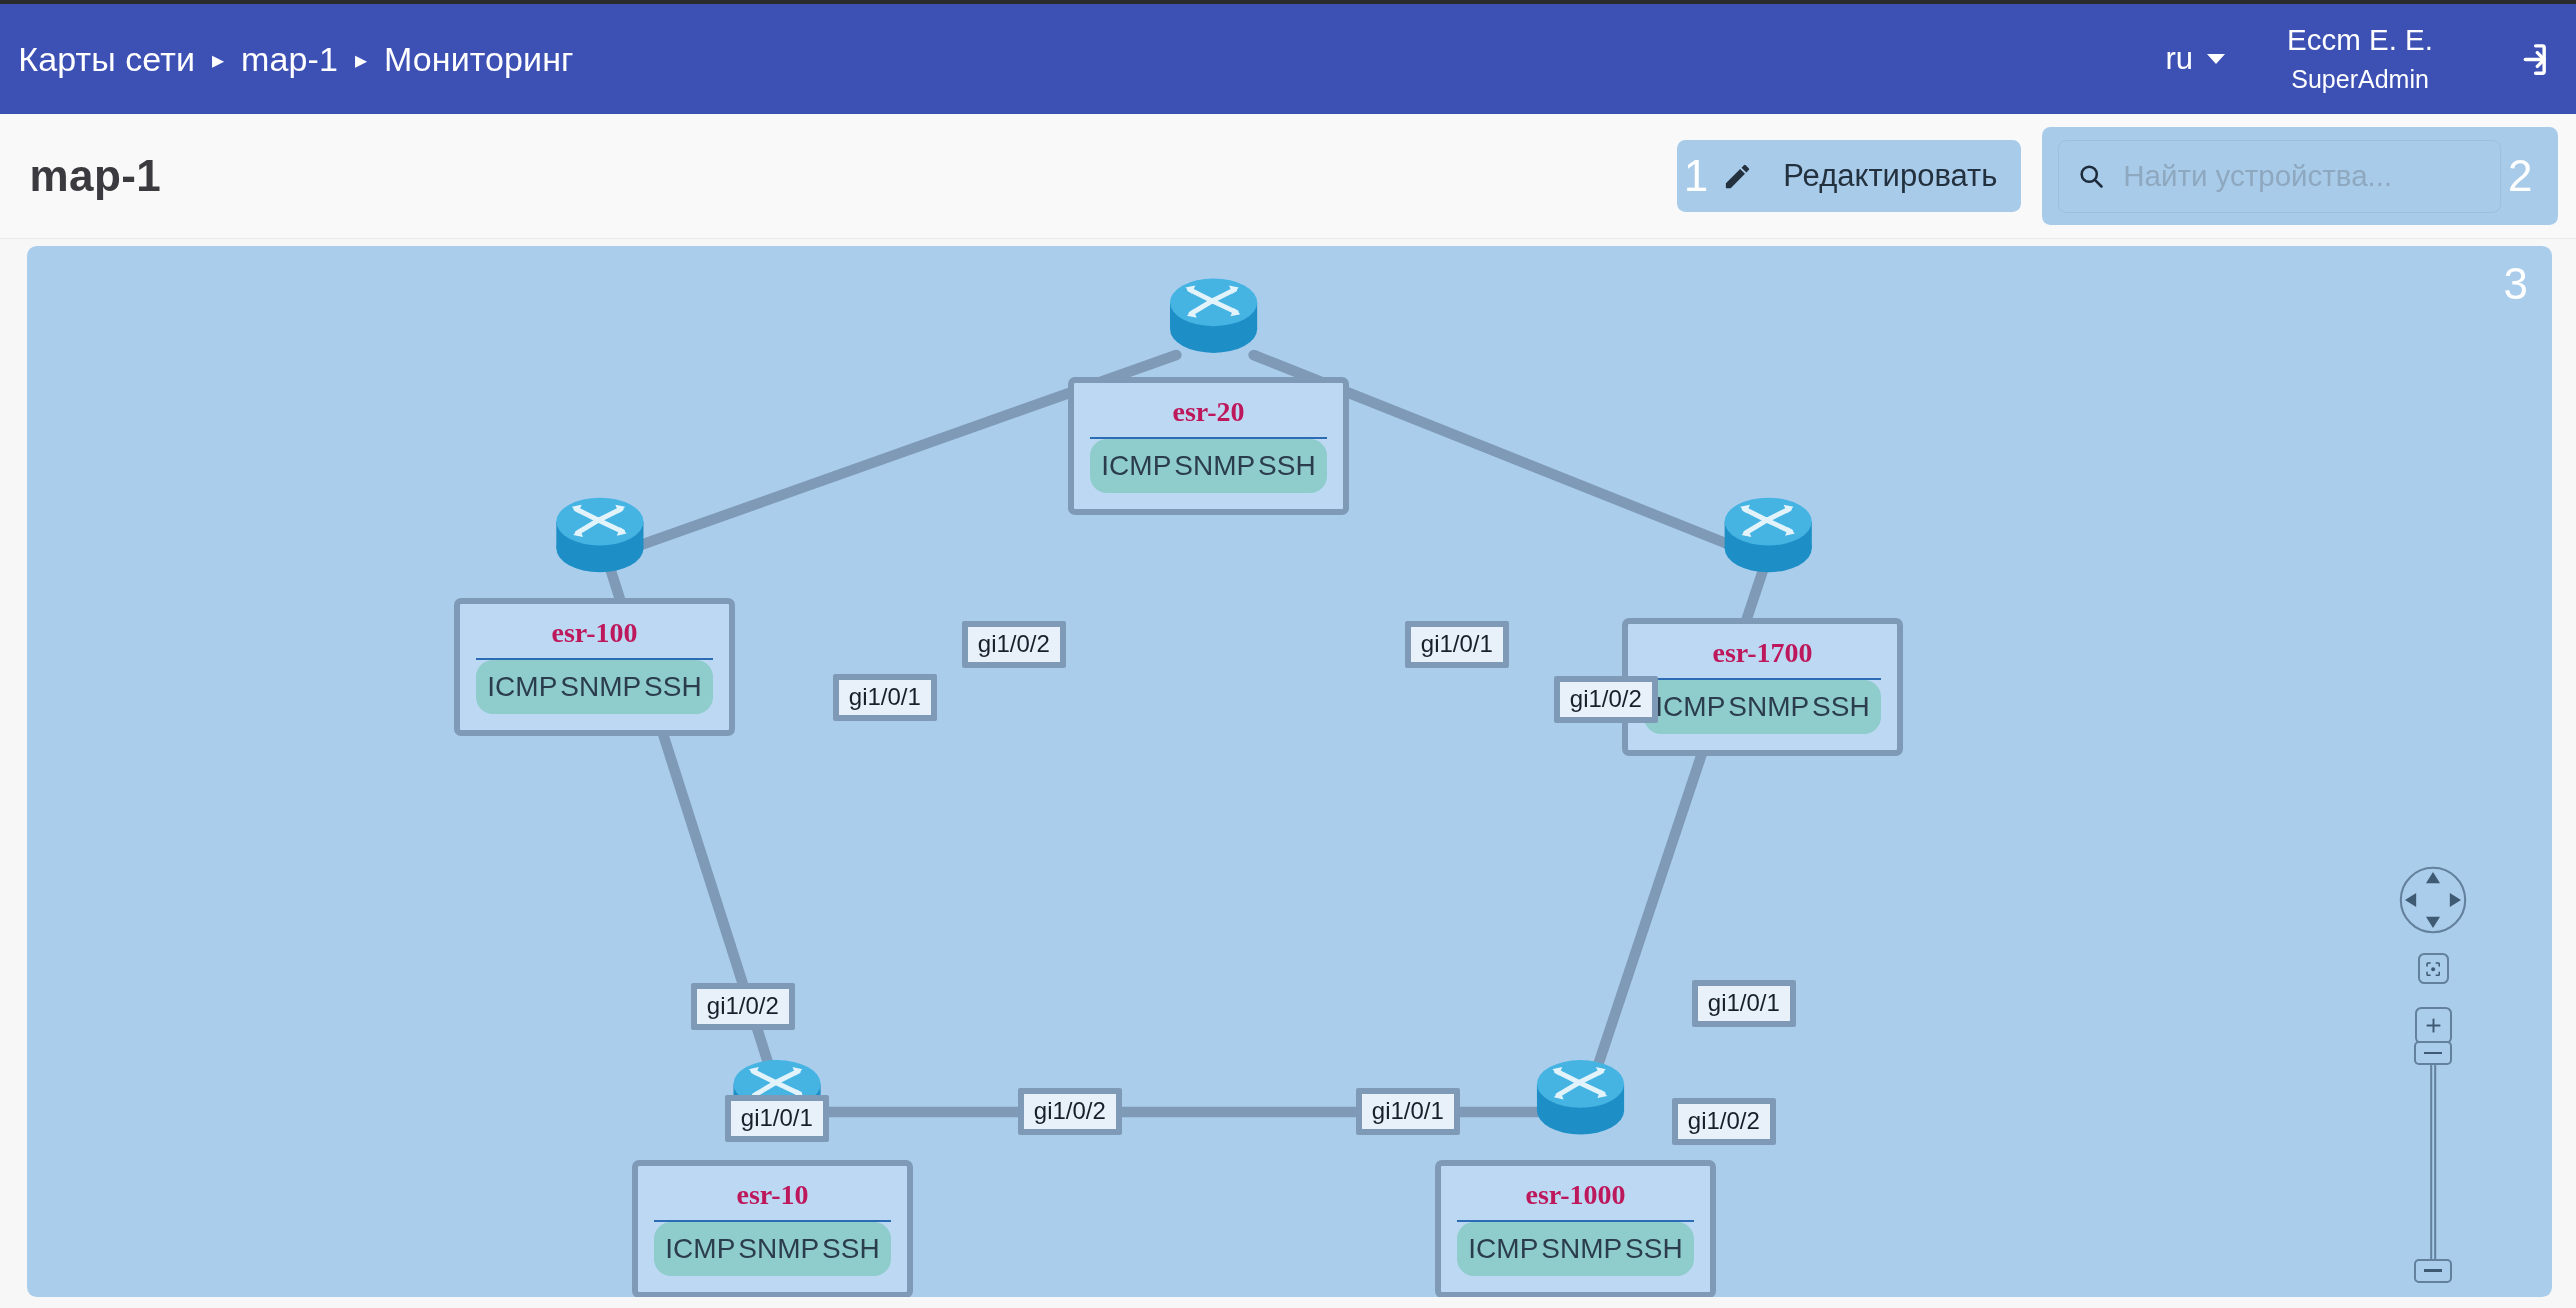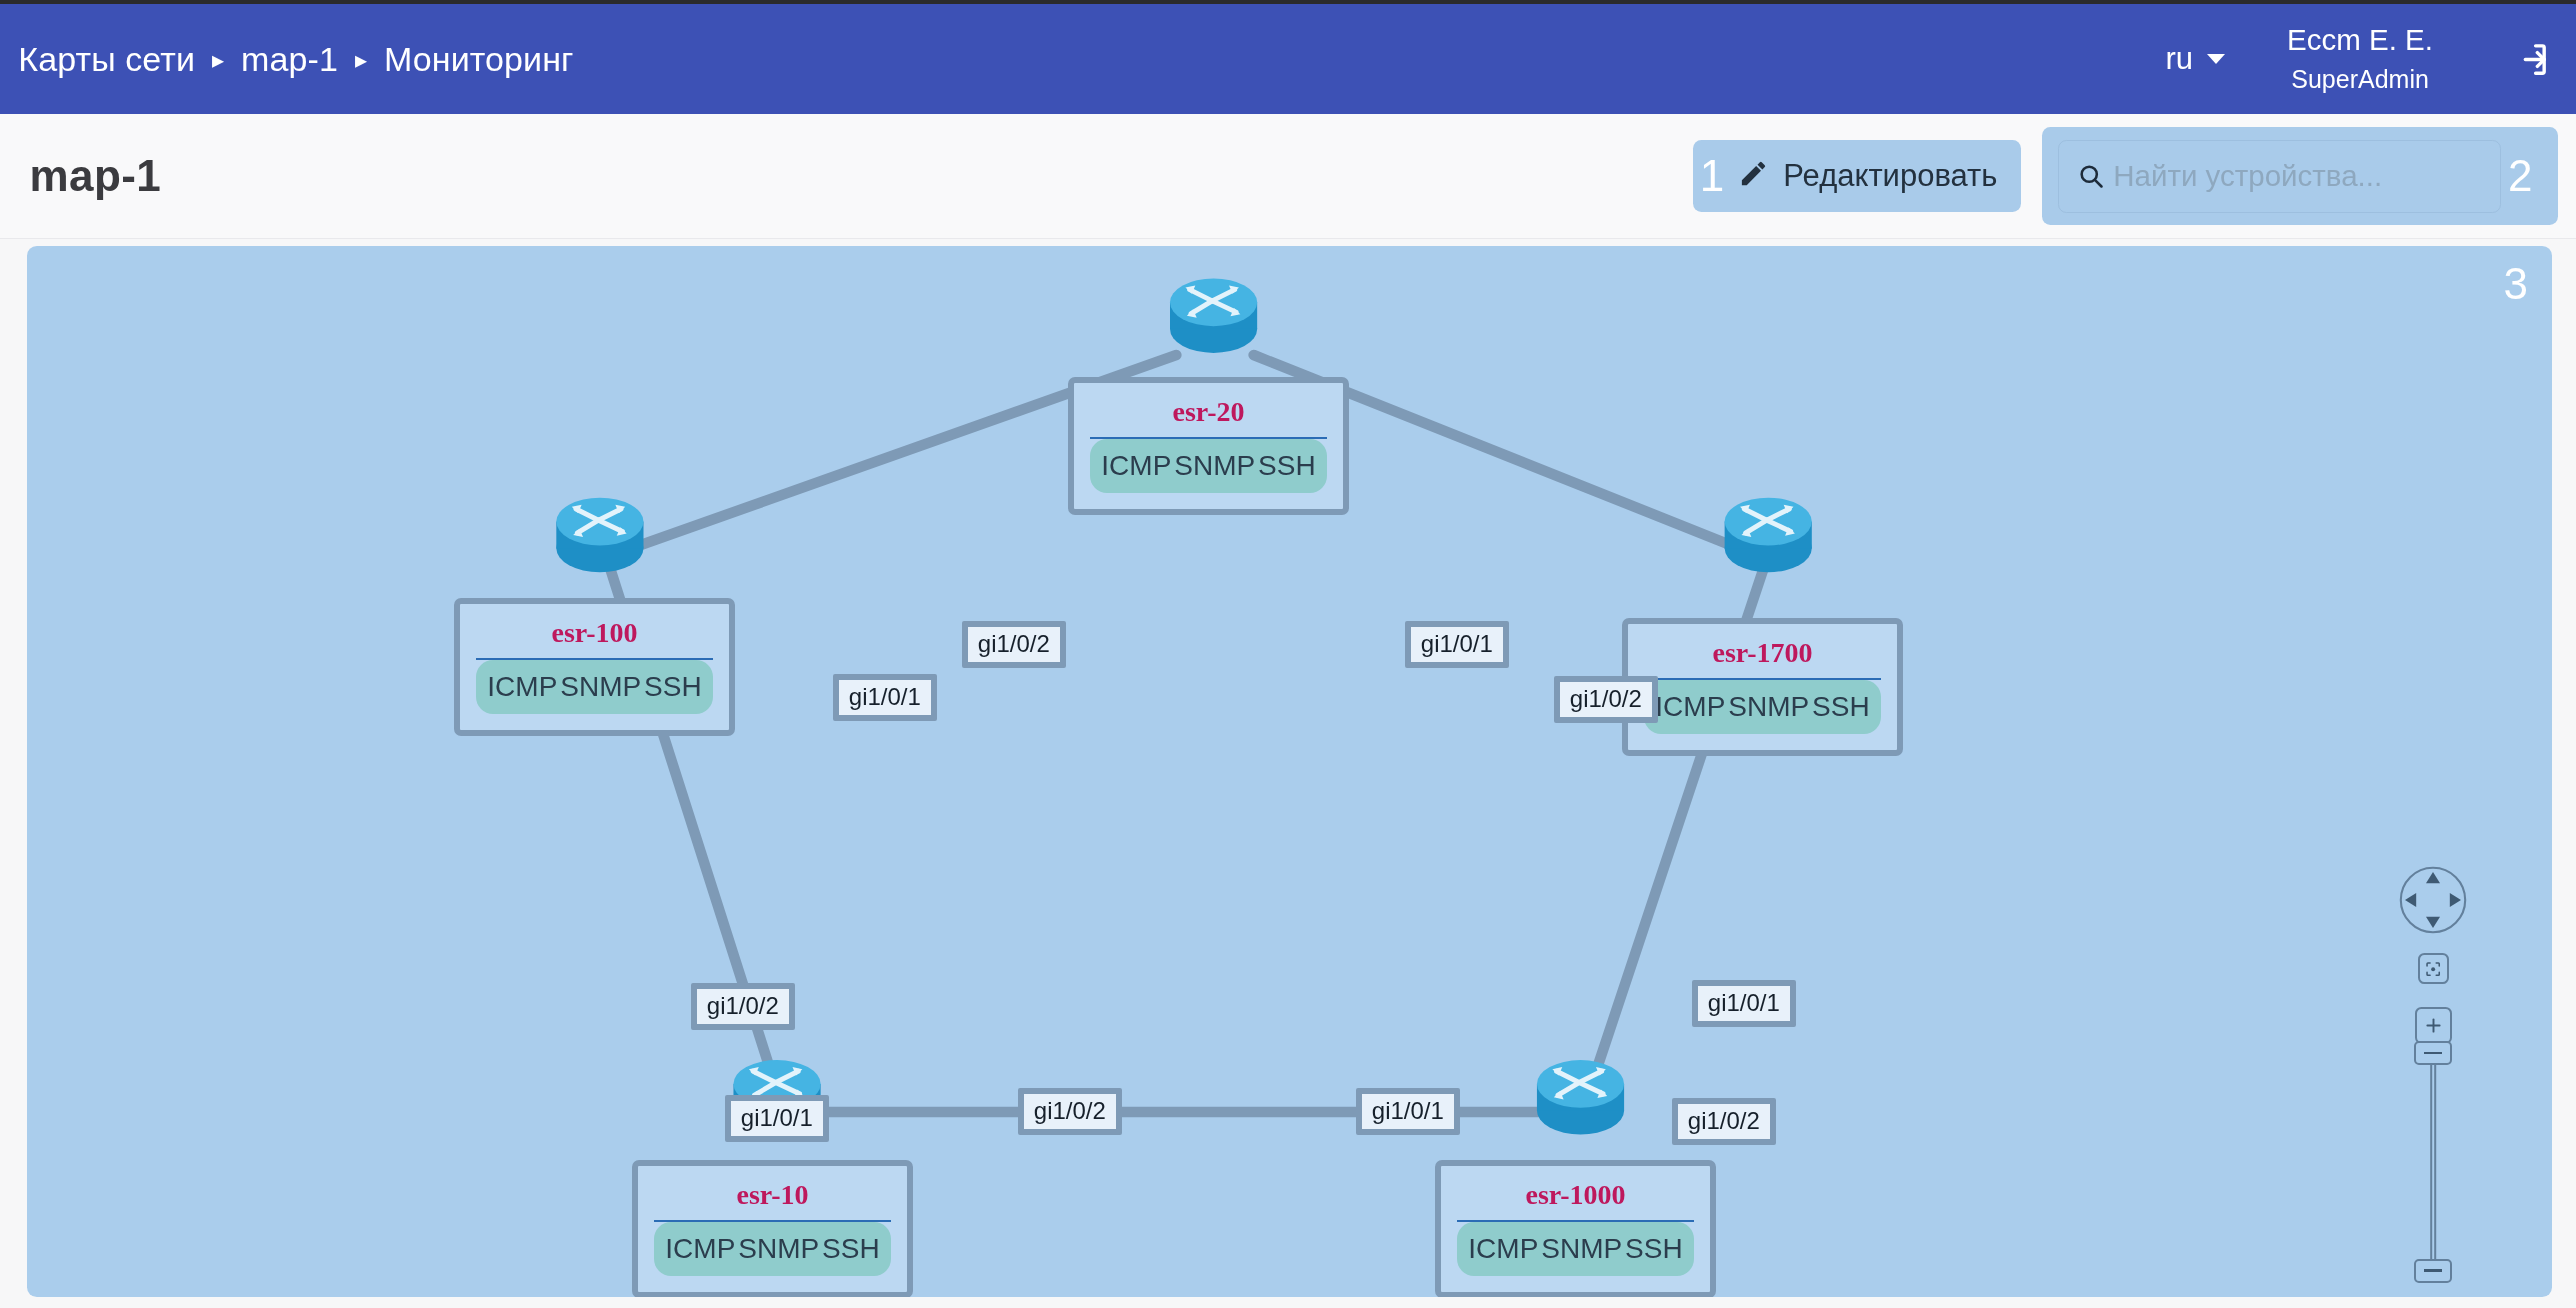--- a/index.html
+++ b/index.html
@@ -73,32 +73,32 @@
     background: #A9CBEA;
     border-radius: 8.4px;
     position: relative;
     display: flex; align-items: center;
   }
   .annot {
     color: #ffffff; font-size: 44px; font-weight: 400;
     line-height: 1; padding: 0 7px;
   }
   .edit-btn {
-    display: flex; gap: 14px;
+    display: flex; align-items: center; gap: 30px;
     padding: 18.3px 24px 18.3px 7px;
     background: transparent; border: none; cursor: pointer;
   }
   .edit-label { font-size: 31px; color: #23313f; white-space: nowrap; }
   .pencil { width: 31px; height: 31px; }
 
   .search-wrap { padding: 12.7px 18.3px 12.7px 15.5px; }
   .search-box {
     width: 443px; height: 73px;
     border: 1.4px solid #9dbfdf; border-radius: 8.4px;
-    display: flex; align-items: center; gap: 8px;
+    display: flex; align-items: center; gap: 18px;
     padding: 0 18.3px;
   }
   .search-icon { width: 28px; height: 28px; flex: none; }
   .search-input {
     flex: 1; border: none; outline: none; background: transparent;
     font-family: "Liberation Sans", sans-serif;
     font-size: 29.5px; color: #2b3c4c;
   }
   .search-input::placeholder { color: #8ea8bf; }
 

